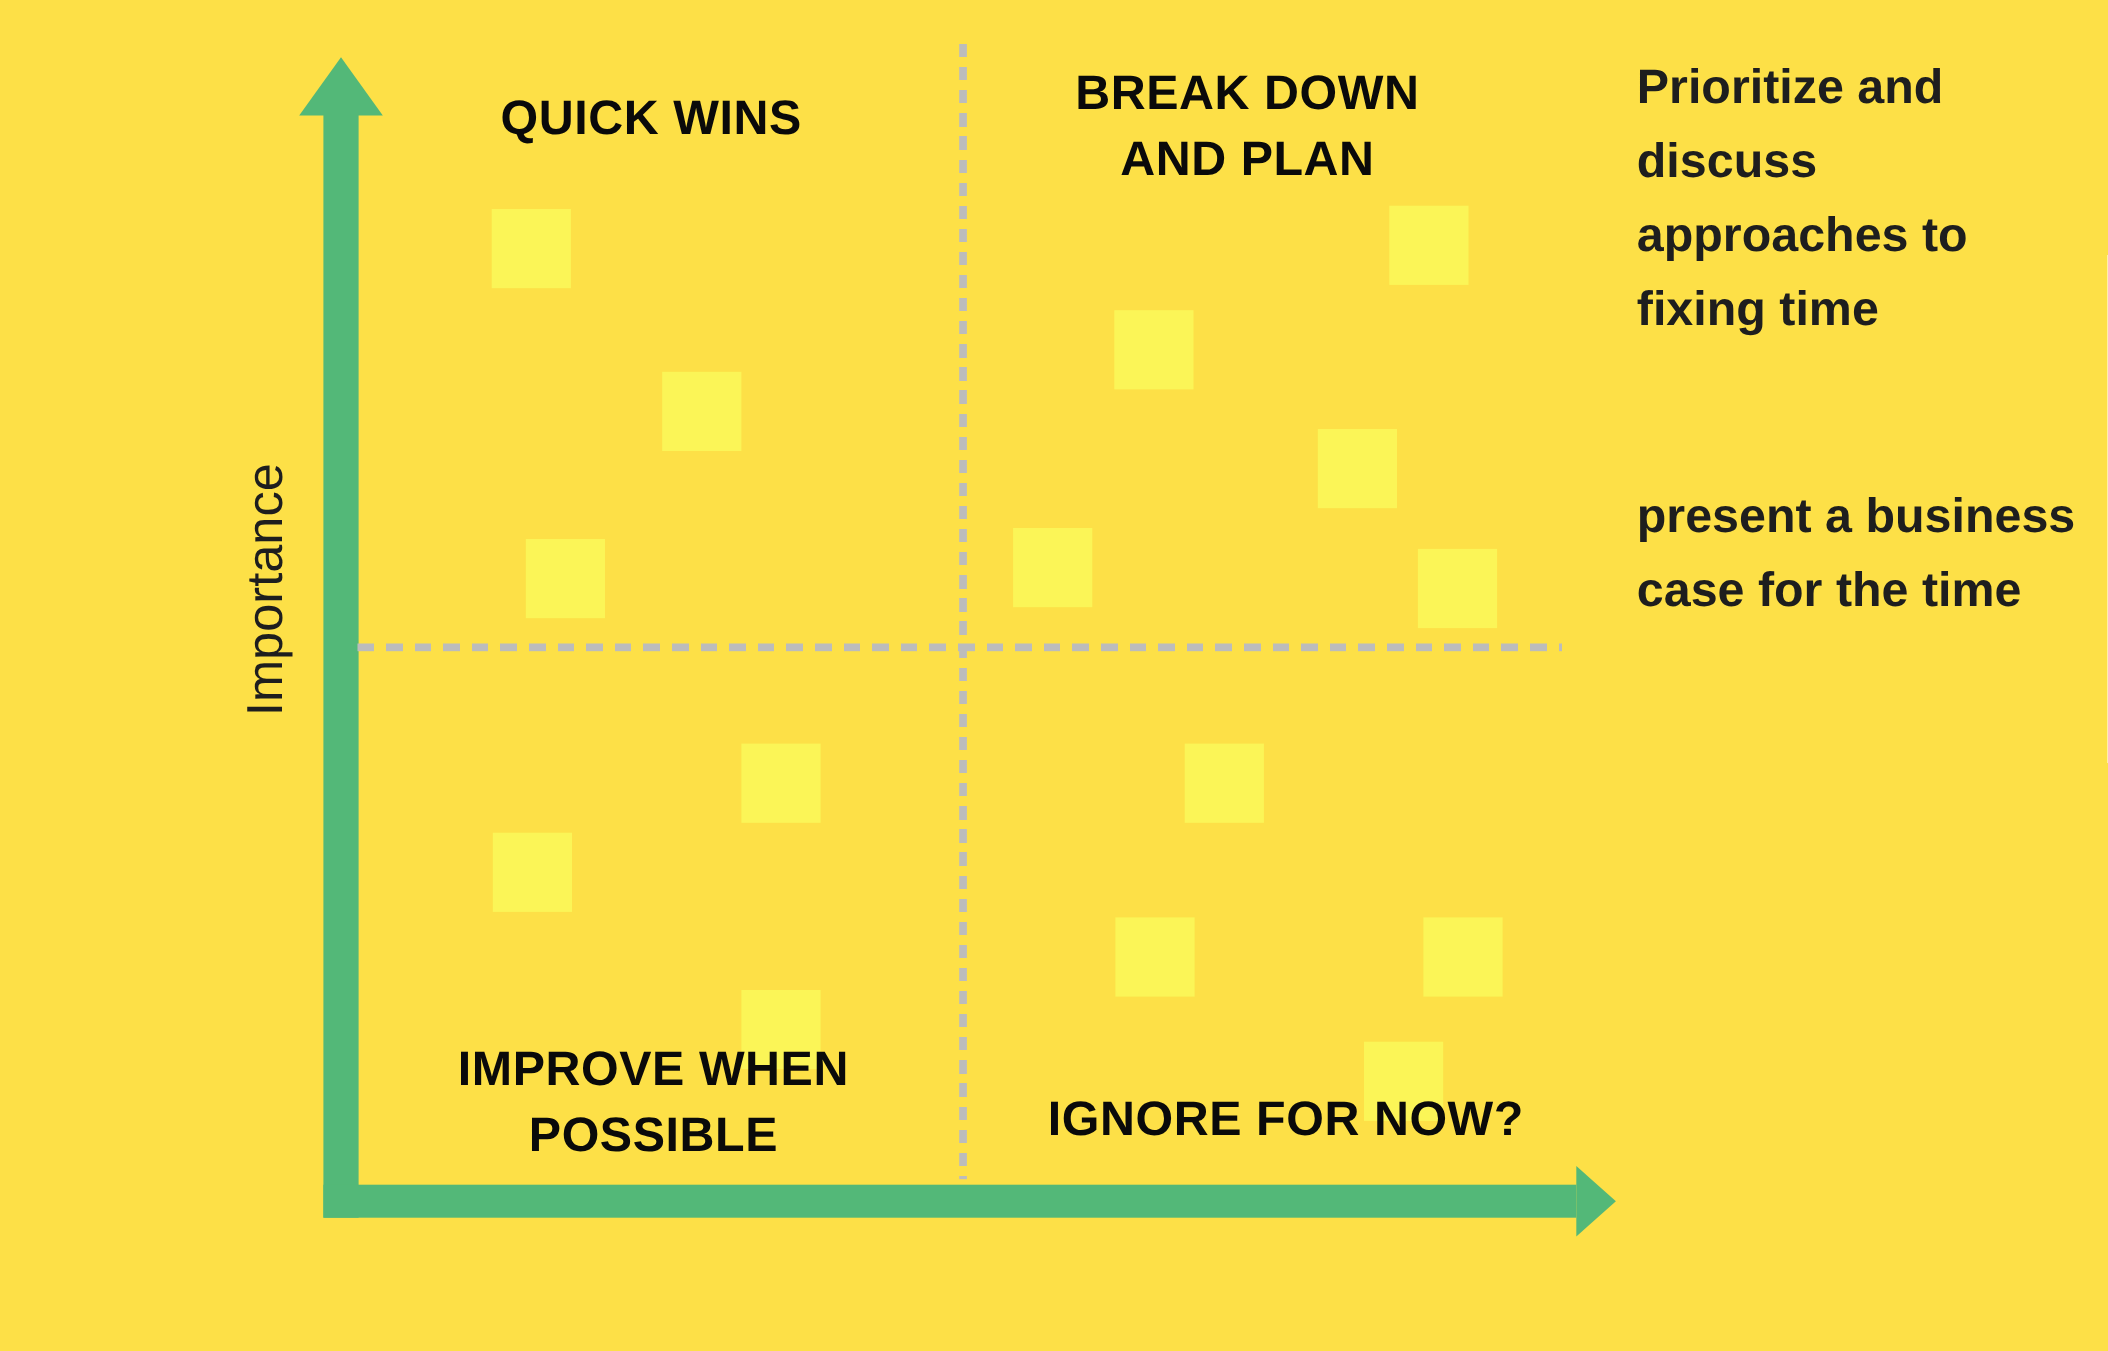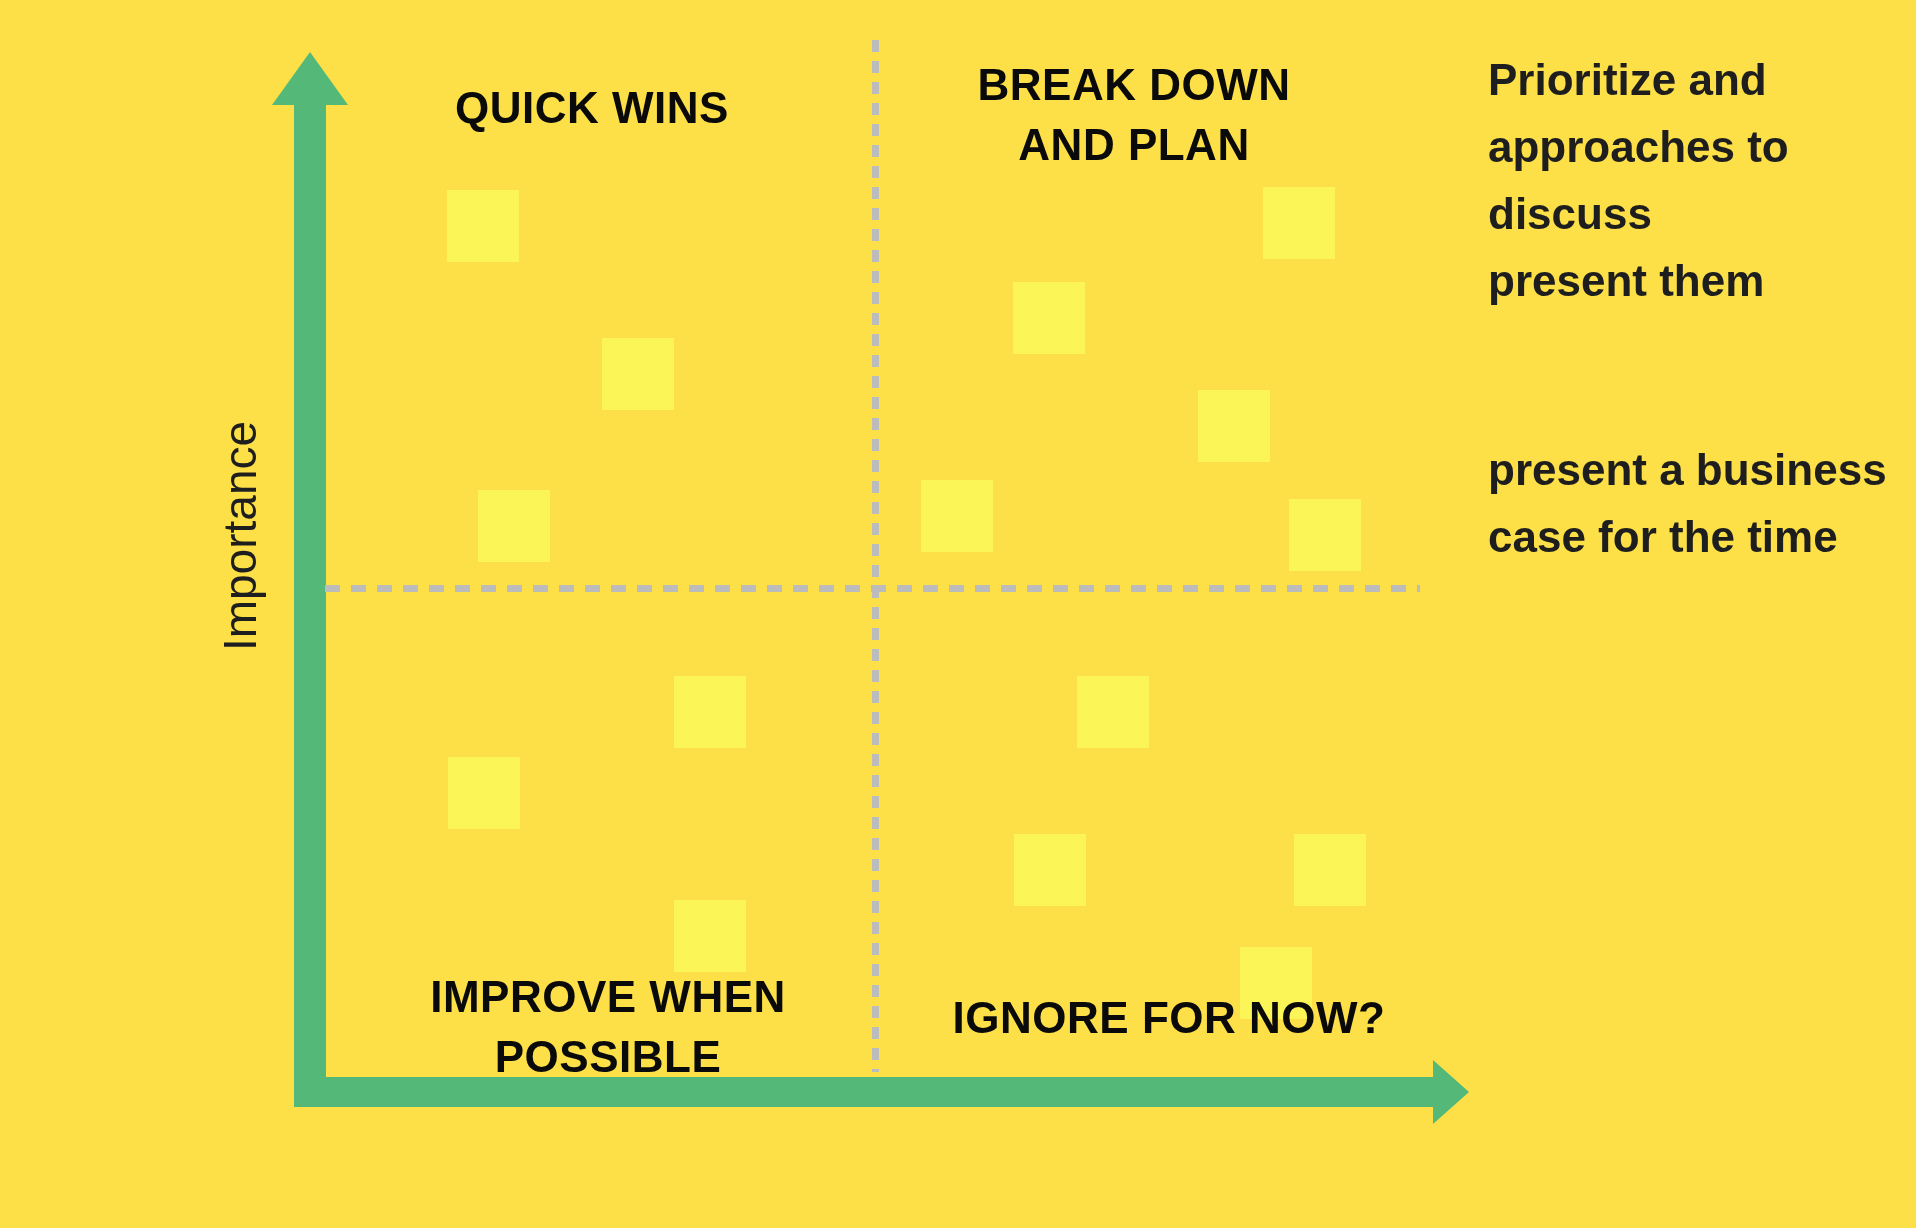--- a/index.html
+++ b/index.html
@@ -40,21 +40,21 @@
     background: var(--yellow); z-index: 1;
   }
   
   .q-title {
     position: absolute; z-index: 2;
     font-size: 44px; font-weight: 700; color: var(--title);
     text-align: center; line-height: 60px; letter-spacing: 0.5px;
   }
   .qt-quick   { left: 332px; top:  78px; width: 520px; }
   .qt-break   { left: 884px; top:  55px; width: 500px; }
-  .qt-improve { left: 358px; top: 942px; width: 500px; margin-top: 25px; }
+  .qt-improve { left: 344px; top: 942px; width: 500px; }
   .qt-ignore  { left: 919px; top: 988px; width: 500px; }
   
   .axis-label {
     position: absolute; font-size: 46px; font-weight: 300;
     color: var(--text); text-align: center; line-height: 56px;
   }
   .lbl-importance {
     left: 80px; top: 508px; width: 320px; height: 56px;
     transform: rotate(-90deg); transform-origin: center;
   }
@@ -111,22 +111,22 @@
     <div>POSSIBLE</div>
   </div>
   <div class="q-title qt-ignore">
     <div>IGNORE FOR NOW?</div>
   </div>
 
   <div class="axis-label lbl-importance">Importance</div>
 
   <div class="annotation ann-1">
     <div>Prioritize and</div>
+    <div>discuss</div>
     <div>approaches to</div>
-    <div>discuss</div>
-    <div>present them</div>
+    <div>fixing time</div>
   </div>
   <div class="annotation ann-2">
     <div>present a business</div>
     <div>case for the time</div>
   </div>
 
 </div>
 
 </body></html>

